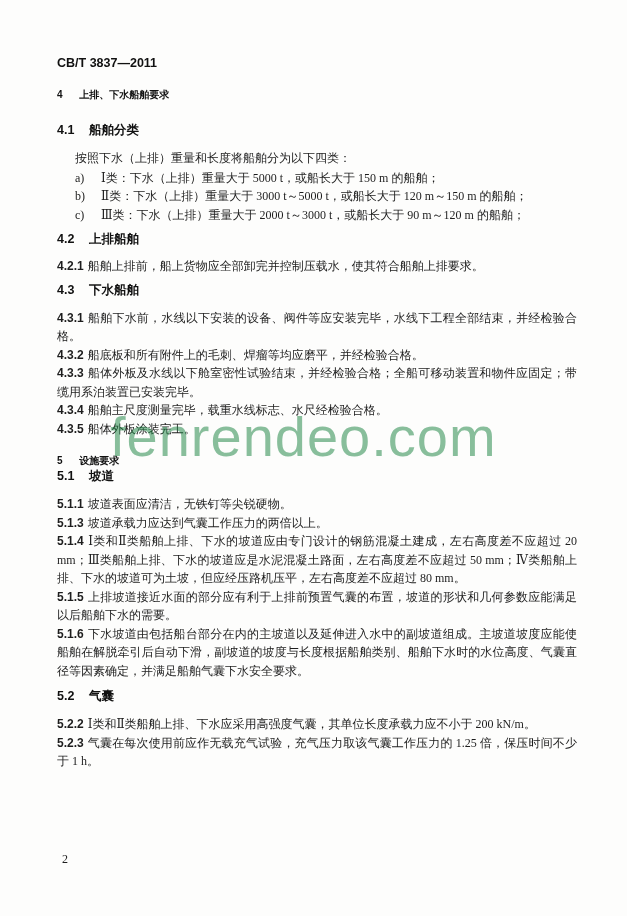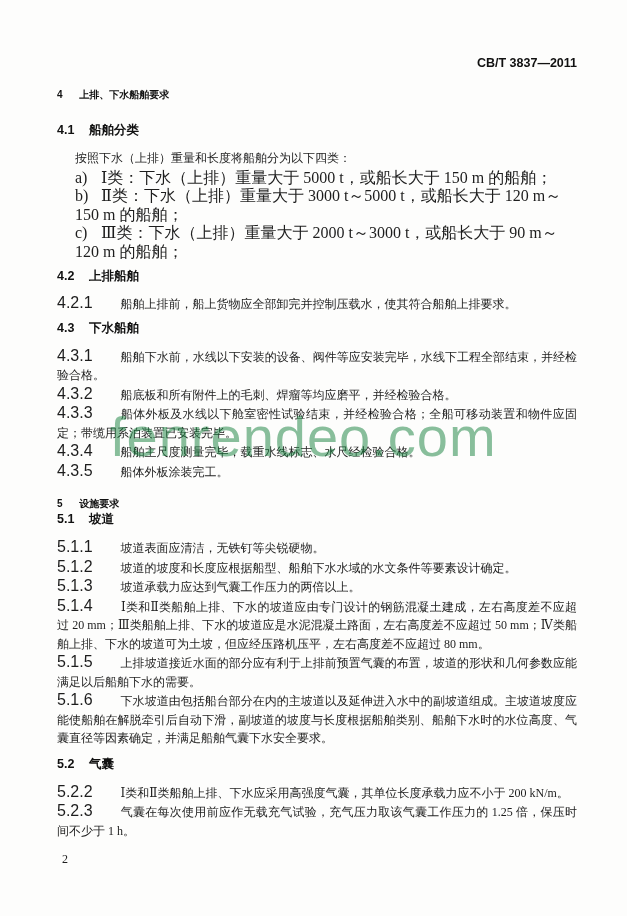--- a/index.html
+++ b/index.html
@@ -10,21 +10,20 @@
     overflow:hidden;
     padding:56px 50px 0 57px;
     box-sizing:border-box;
     font-family:"Liberation Serif","DejaVu Serif",serif;
     color:#1d1d1d;
   }
   .doc-header {
     font-family:"Liberation Sans","DejaVu Sans",sans-serif;
     font-weight:700; font-size:12.5px; color:#111;
     margin:0 0 18px 0;
-    text-align:right;
   }
   .h-chapter {
     font-family:"Liberation Sans","DejaVu Sans",sans-serif;
     font-weight:700; font-size:10px; color:#111;
     margin:0 0 20px 0;
   }
   .h-chapter .hnum { margin-right:14px; }
   .h-sub {
     font-family:"Liberation Sans","DejaVu Sans",sans-serif;
     font-weight:700; font-size:12.5px; color:#111;
@@ -32,25 +31,25 @@
   }
   .h-sub .hnum { margin-right:11px;margin-top:40px; }
   .h-41 { margin:0 0 10px 0; }
   .h-43 { margin:6px 0 10px 0; }
   .h-ch5 { margin:16px 0 0 0; }
   .h-51 { margin:0 0 10px 0; }
   .h-52 { margin:8px 0 10px 0; }
   p { margin:0; font-size:12px; line-height:18.5px; text-align:justify; }
   .intro { padding-left:18px; margin-bottom:1px; }
   .list { margin-bottom:2px; }
-  .li { padding-left:18px; font-size:16px; line-height:18.5px; }
+  .li { padding-left:18px; font-size:12px; line-height:18.5px; }
   .li-label { display:inline-block; width:26px; }
   .clause .cnum {
     font-family:"Liberation Sans","DejaVu Sans",sans-serif;
-    font-weight:400; font-size:16px; margin-right:28px;
+    font-weight:700; font-size:12px; margin-right:4px;
   }
   .watermark {
     position:absolute; left:110px; top:404px;
     font-family:"Liberation Sans","DejaVu Sans",sans-serif;
     font-size:56px; font-weight:400; letter-spacing:1px;
     color:#15803d; opacity:0.5; white-space:nowrap;
     pointer-events:none;
   }
   .page-num {
     position:absolute; left:62px; top:852px;
@@ -130,23 +129,20 @@
 
     <section>
       <h2 class="h-sub h-51">
         <span class="hnum">5.1</span>
         <span>坡道</span>
       </h2>
       <p class="clause">
         <span class="cnum">5.1.1</span><span>坡道表面应清洁，无铁钉等尖锐硬物。</span>
       </p>
       <p class="clause">
-        <span class="cnum">5.1.2</span><span>坡道的坡度和长度应根据船型、船舶下水水域的水文条件等要素设计确定。</span>
-      </p>
-      <p class="clause">
         <span class="cnum">5.1.3</span><span>坡道承载力应达到气囊工作压力的两倍以上。</span>
       </p>
       <p class="clause">
         <span class="cnum">5.1.4</span><span>Ⅰ类和Ⅱ类船舶上排、下水的坡道应由专门设计的钢筋混凝土建成，左右高度差不应超过 20 mm；Ⅲ类船舶上排、下水的坡道应是水泥混凝土路面，左右高度差不应超过 50 mm；Ⅳ类船舶上排、下水的坡道可为土坡，但应经压路机压平，左右高度差不应超过 80 mm。</span>
       </p>
       <p class="clause">
         <span class="cnum">5.1.5</span><span>上排坡道接近水面的部分应有利于上排前预置气囊的布置，坡道的形状和几何参数应能满足以后船舶下水的需要。</span>
       </p>
       <p class="clause">
         <span class="cnum">5.1.6</span><span>下水坡道由包括船台部分在内的主坡道以及延伸进入水中的副坡道组成。主坡道坡度应能使船舶在解脱牵引后自动下滑，副坡道的坡度与长度根据船舶类别、船舶下水时的水位高度、气囊直径等因素确定，并满足船舶气囊下水安全要求。</span>

